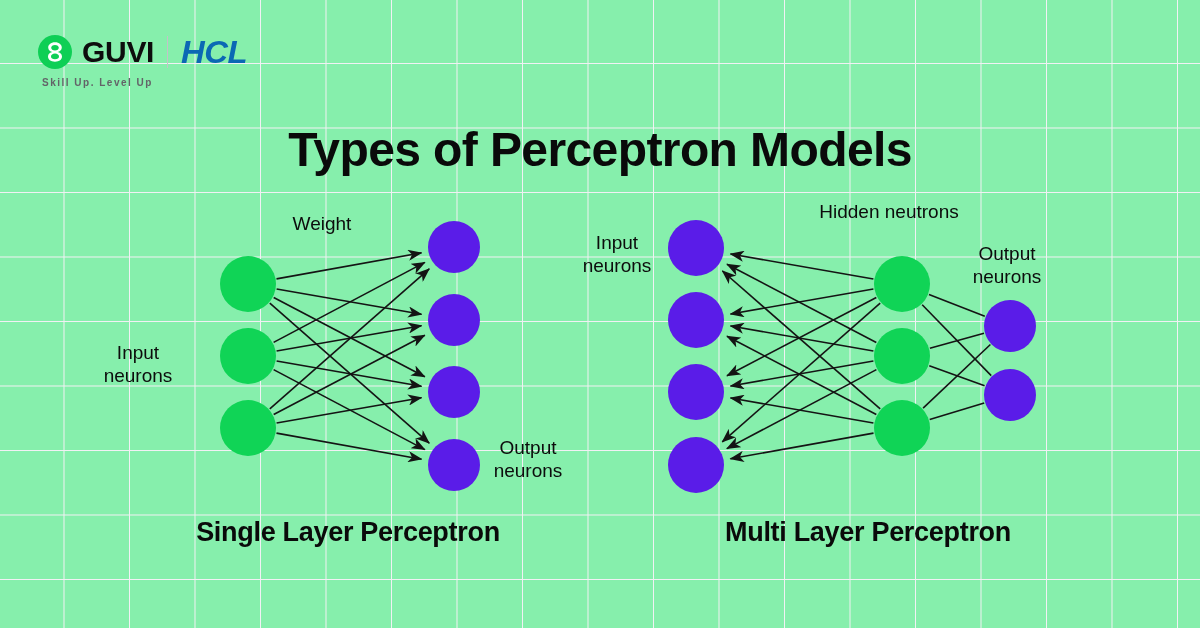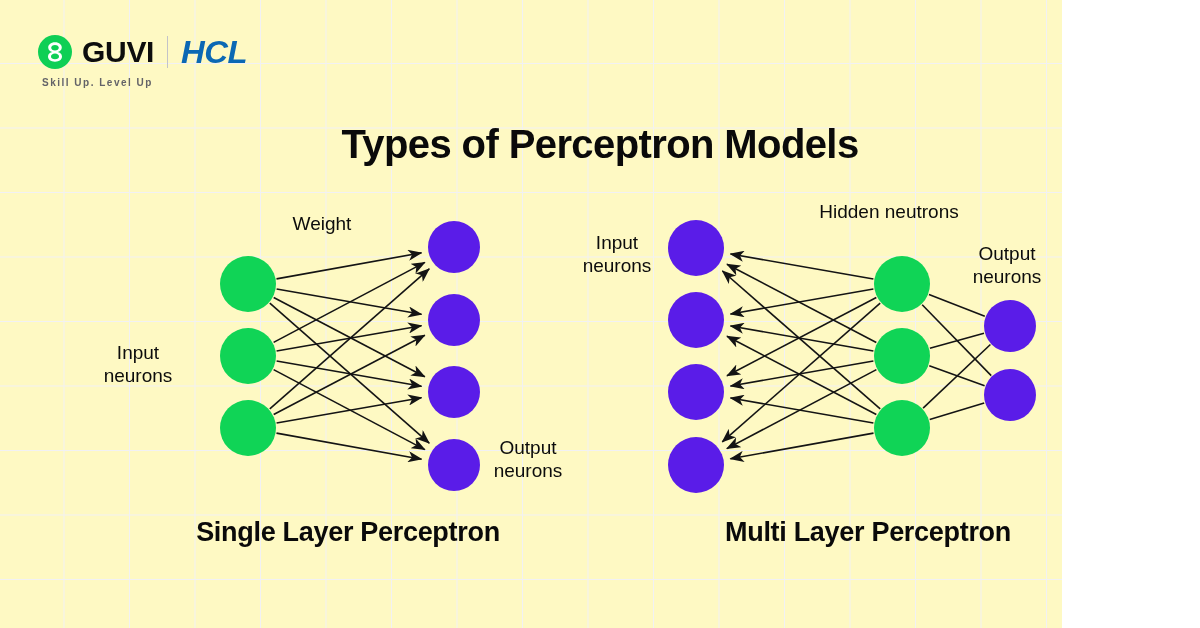--- a/index.html
+++ b/index.html
@@ -3,23 +3,23 @@
 <meta charset="utf-8">
 <title>Types of Perceptron Models</title>
 <style>
   html, body {
     margin: 0;
     padding: 0;
     background: #ffffff;
   }
   #stage {
     position: relative;
-    width: 1062px;
+    width: 1200px;
     height: 628px;
-    background: #fef9c3;
+    background: #86efac;
     overflow: hidden;
     font-family: "Liberation Sans", "DejaVu Sans", sans-serif;
   }
   
   #grid {
     position: absolute;
     left: 0; top: 0;
     width: 1200px; height: 628px;
     background-image:
       linear-gradient(to right, #f1f1f4 1px, transparent 1px),
@@ -84,21 +84,21 @@
     margin-left: 4px;
   }
 
   
   #page-title {
     position: absolute;
     left: 0;
     top: 122px;
     width: 1200px;
     text-align: center;
-    font-size: 40px;
+    font-size: 48px;
     font-weight: 700;
     letter-spacing: -0.6px;
     color: #0a0a0a;
   }
 
   
   #diagram {
     position: absolute;
     left: 0; top: 0;
     width: 1200px; height: 628px;

